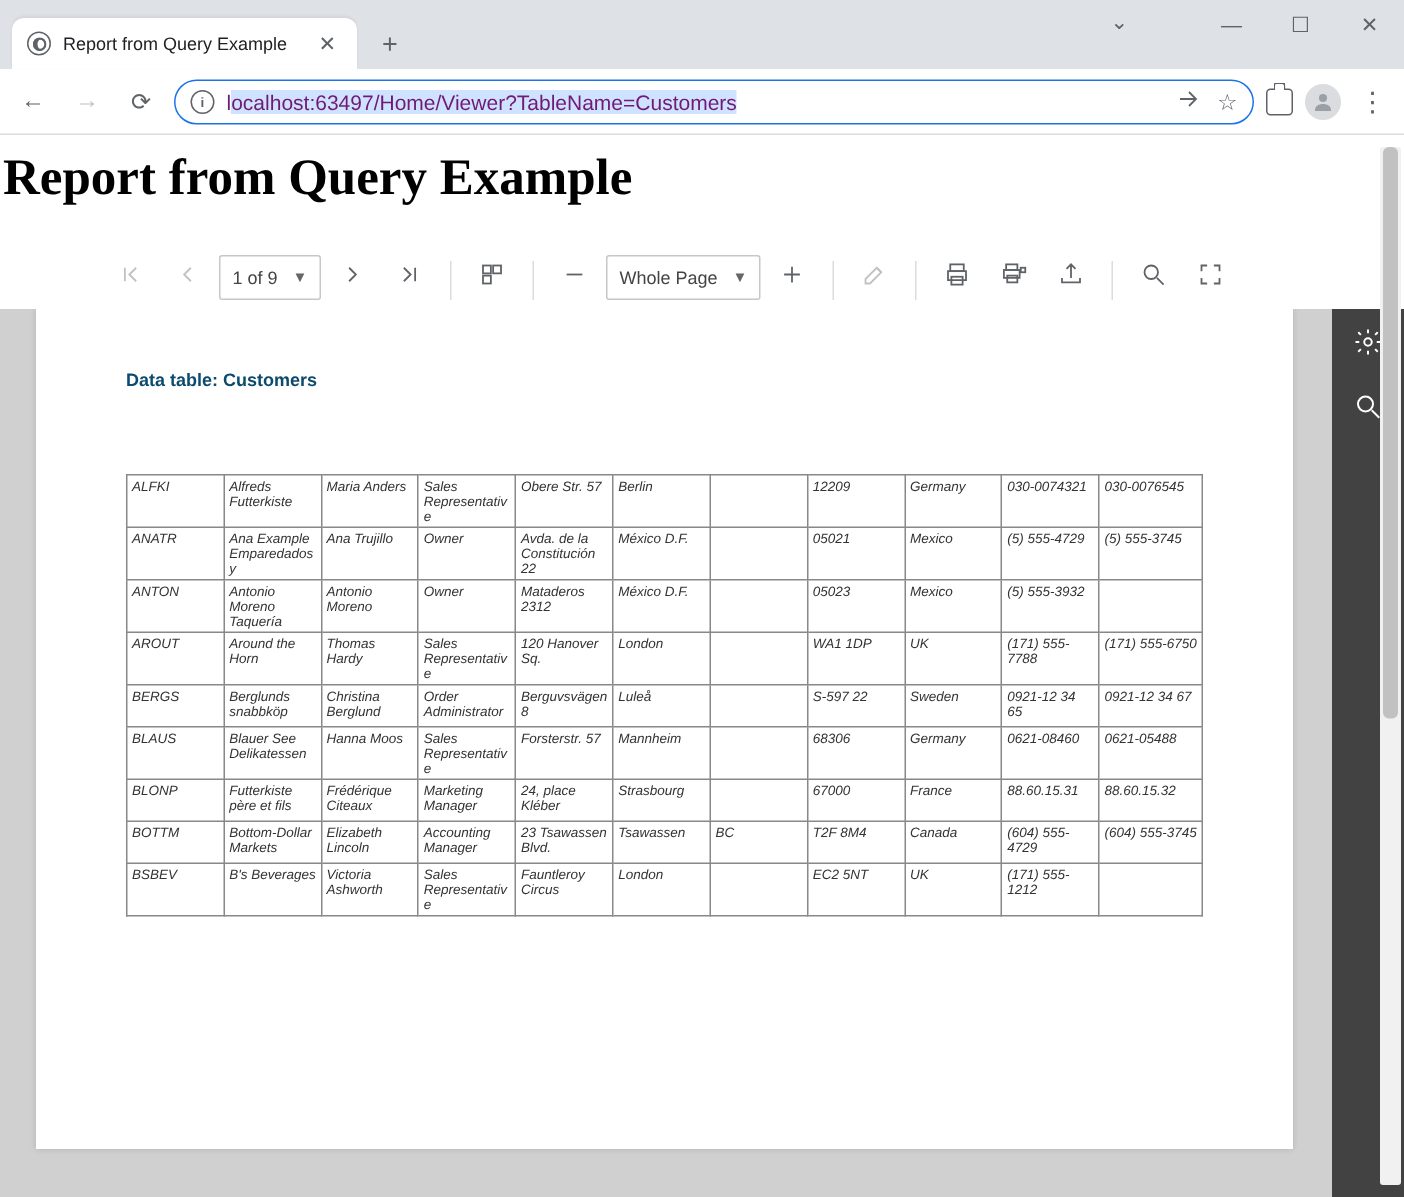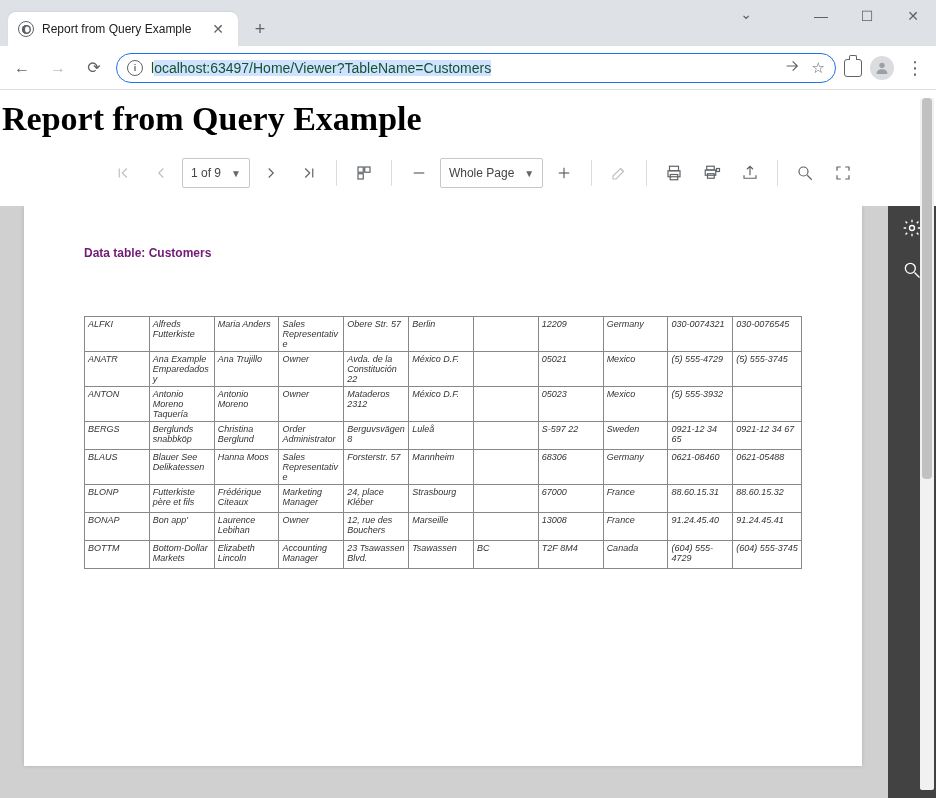--- a/index.html
+++ b/index.html
@@ -16,54 +16,54 @@
   .favicon::after { content:""; width:9px; height:9px; border-radius:50%; box-shadow: inset 0 0 0 1.5px #5f6368, inset 3px 0 0 0px #5f6368;}
   .tab-title { font-size:12px; color:#202124; flex:1; white-space:nowrap; overflow:hidden; }
   .tab-close { color:#5f6368; font-size:14px; padding:0 4px;}
   .new-tab { width:28px; height:28px; display:flex; align-items:center; justify-content:center; color:#5f6368; font-size:18px; margin-left:8px; margin-bottom:3px;}
 
   .addrbar { height:44px; background:#fff; border-bottom:1px solid #dadce0; display:flex; align-items:center; gap:8px; padding:0 8px; }
   .nav-btn { width:28px; height:28px; display:flex; align-items:center; justify-content:center; color:#5f6368; border-radius:50%; font-size:16px;}
   .nav-btn.disabled { color:#bdc1c6; }
   .omnibox { flex:1; height:30px; border:1.5px solid #1a73e8; border-radius:16px; display:flex; align-items:center; padding:0 10px; gap:8px; background:#fff;}
   .site-icon { width:16px; height:16px; border:1.5px solid #5f6368; border-radius:50%; display:flex; align-items:center; justify-content:center; font-size:9px; color:#5f6368; font-weight:bold;}
-  .url { font-size:14px; color:#14532d; white-space:nowrap; }
+  .url { font-size:14px; color:#701a75; white-space:nowrap; }
   .url .sel { background:#cfe2ff; }
   .omni-icons { margin-left:auto; display:flex; gap:12px; color:#5f6368; font-size:15px; align-items:center;}
   .chrome-icons { display:flex; gap:8px; align-items:center; }
   .ext-icon { width:18px; height:18px; border:1.5px solid #5f6368; border-radius:3px; position:relative;}
   .ext-icon::after { content:""; position:absolute; width:6px; height:4px; background:#fff; border:1.5px solid #5f6368; border-bottom:none; top:-5px; left:4px; border-radius:2px 2px 0 0;}
   .avatar { width:24px; height:24px; border-radius:50%; background:#dadce0; display:flex; align-items:center; justify-content:center;}
   .kebab { font-size:18px; color:#5f6368; padding:0 4px;}
 
   
   .page { height: calc(798px - 46px - 44px); overflow:hidden; display:flex; flex-direction:column; position:relative; }
   .page-scroll { position:absolute; right:2px; top:8px; width:14px; height: calc(100% - 16px); background:#f1f1f1; border-radius:2px;}
   .page-scroll .thumb { position:absolute; left:2px; top:0; width:10px; height:55%; background:#c1c1c1; border-radius:4px;}
   h1.report-title { font-family: Georgia, "Times New Roman", serif; font-weight:bold; font-size:34px; margin:10px 0 8px 0; padding:0 2px;}
   
   
-  .viewer-toolbar { height:54px; display:flex; align-items:center; gap:4px; padding:0 40px 0 70px; color:#5f6368; font-size:13px;margin-left:36px;}
+  .viewer-toolbar { height:54px; display:flex; align-items:flex-end; gap:4px; padding:0 40px 0 70px; color:#5f6368; font-size:13px;}
   .vt-btn { width:34px; height:34px; display:flex; align-items:center; justify-content:center; border-radius:4px; color:#5f6368;}
   .vt-btn svg { width:18px; height:18px; stroke:#5f6368; fill:none; stroke-width:1.6; }
   .vt-btn.dis svg { stroke:#c1c1c1; }
   .vt-btn.dis { color:#c1c1c1; }
   .vt-sep { width:1px; height:26px; background:#dadce0; margin:0 6px;}
   .vt-select { height:30px; border:1px solid #c7c7c7; border-radius:2px; background:#fff; display:flex; align-items:center; padding:0 8px; gap:10px; font-size:12px; color:#444;}
   .vt-select .caret { font-size:10px; color:#666;}
 
   
   .report-wrap { flex:1; display:flex; background:#fff; margin-top:6px;}
   .report-scroll-area { flex:1; background:linear-gradient(#d0d0d0,#d0d0d0); padding:0 0 0 24px; position:relative; overflow:hidden;}
   .report-scroll-area::before { content:""; position:absolute; left:24px; right:0; top:0; bottom:0; background:transparent;}
   .paper { background:#fff; margin:0 0 0 0; width: 838px; min-height:560px; box-shadow:0 0 4px rgba(0,0,0,0.15); padding:40px 60px; }
   .side-tools { width:48px; background:#424242; display:flex; flex-direction:column; align-items:center; padding-top:12px; gap:18px;}
   .side-tools .ico svg { width:20px; height:20px; stroke:#fff; fill:none; stroke-width:1.6;}
   
-  .table-title { font-family: Verdana, Arial, sans-serif; font-size:12px; font-weight:bold; color:#701a75;}
+  .table-title { font-family: Verdana, Arial, sans-serif; font-size:12px; font-weight:bold; color:#0c4a6e;}
   
   table.data { width:100%; border-collapse:collapse; margin-top:56px; table-layout:fixed;}
   table.data td { border:1px solid #888; font-family: Verdana, Arial, sans-serif; font-size:9px; color:#333; padding:2px 3px; vertical-align:top; word-wrap:break-word; overflow:hidden;}
   table.data tr { height:28px;font-style:italic; }
 
   
   table.data col.c0 { width:8.5%; }
   table.data col.c1 { width:8.5%; }
   table.data col.c2 { width:8.5%; }
   table.data col.c3 { width:8.5%; }
@@ -272,20 +272,33 @@
                 <td>Owner</td>
                 <td>Mataderos 2312</td>
                 <td>México D.F.</td>
                 <td></td>
                 <td>05023</td>
                 <td>Mexico</td>
                 <td>(5) 555-3932</td>
                 <td></td>
               </tr>
               <tr>
+                <td>AROUT</td>
+                <td>Around the Horn</td>
+                <td>Thomas Hardy</td>
+                <td>Sales Representative</td>
+                <td>120 Hanover Sq.</td>
+                <td>London</td>
+                <td></td>
+                <td>WA1 1DP</td>
+                <td>UK</td>
+                <td>(171) 555-7788</td>
+                <td>(171) 555-6750</td>
+              </tr>
+              <tr>
                 <td>BERGS</td>
                 <td>Berglunds snabbköp</td>
                 <td>Christina Berglund</td>
                 <td>Order Administrator</td>
                 <td>Berguvsvägen 8</td>
                 <td>Luleå</td>
                 <td></td>
                 <td>S-597 22</td>
                 <td>Sweden</td>
                 <td>0921-12 34 65</td>
@@ -309,47 +322,47 @@
                 <td>Futterkiste père et fils</td>
                 <td>Frédérique Citeaux</td>
                 <td>Marketing Manager</td>
                 <td>24, place Kléber</td>
                 <td>Strasbourg</td>
                 <td></td>
                 <td>67000</td>
                 <td>France</td>
                 <td>88.60.15.31</td>
                 <td>88.60.15.32</td>
-              </tr>
-              <tr>
-                <td>BONAP</td>
-                <td>Bon app'</td>
-                <td>Laurence Lebihan</td>
-                <td>Owner</td>
-                <td>12, rue des Bouchers</td>
-                <td>Marseille</td>
-                <td></td>
-                <td>13008</td>
-                <td>France</td>
-                <td>91.24.45.40</td>
-                <td>91.24.45.41</td>
               </tr>
               <tr>
                 <td>BOTTM</td>
                 <td>Bottom-Dollar Markets</td>
                 <td>Elizabeth Lincoln</td>
                 <td>Accounting Manager</td>
                 <td>23 Tsawassen Blvd.</td>
                 <td>Tsawassen</td>
                 <td>BC</td>
                 <td>T2F 8M4</td>
                 <td>Canada</td>
                 <td>(604) 555-4729</td>
                 <td>(604) 555-3745</td>
               </tr>
+              <tr>
+                <td>BSBEV</td>
+                <td>B's Beverages</td>
+                <td>Victoria Ashworth</td>
+                <td>Sales Representative</td>
+                <td>Fauntleroy Circus</td>
+                <td>London</td>
+                <td></td>
+                <td>EC2 5NT</td>
+                <td>UK</td>
+                <td>(171) 555-1212</td>
+                <td></td>
+              </tr>
             </tbody>
         </table>
       </div>
     </div>
     <div class="side-tools">
       <div class="ico"><svg viewBox="0 0 24 24">
             <circle cx="12" cy="12" r="3"></circle>
             <path d="M12 2v3M12 19v3M4.2 4.2l2.1 2.1M17.7 17.7l2.1 2.1M2 12h3M19 12h3M4.2 19.8l2.1-2.1M17.7 6.3l2.1-2.1"></path>
           </svg></div>
       <div class="ico"><svg viewBox="0 0 24 24">

